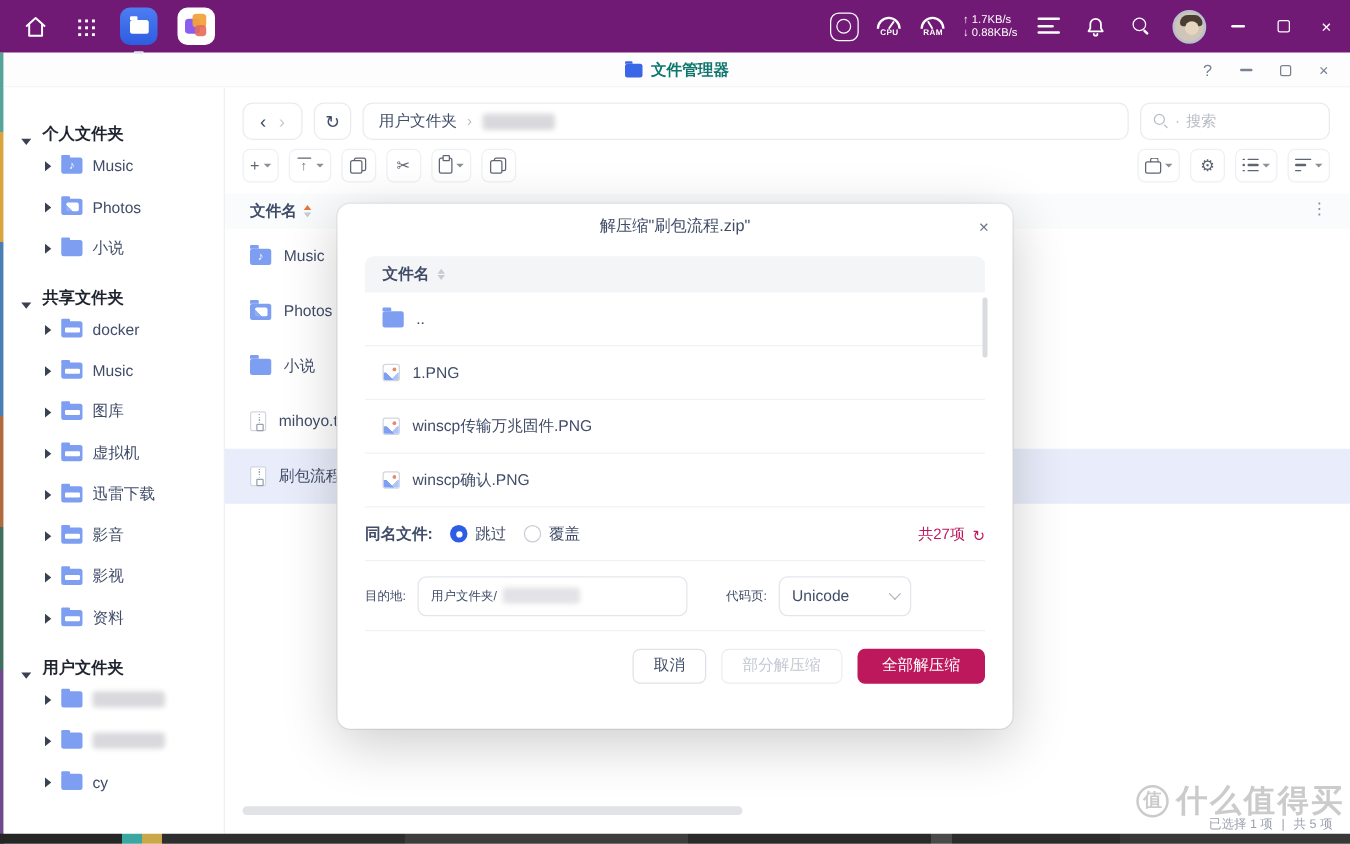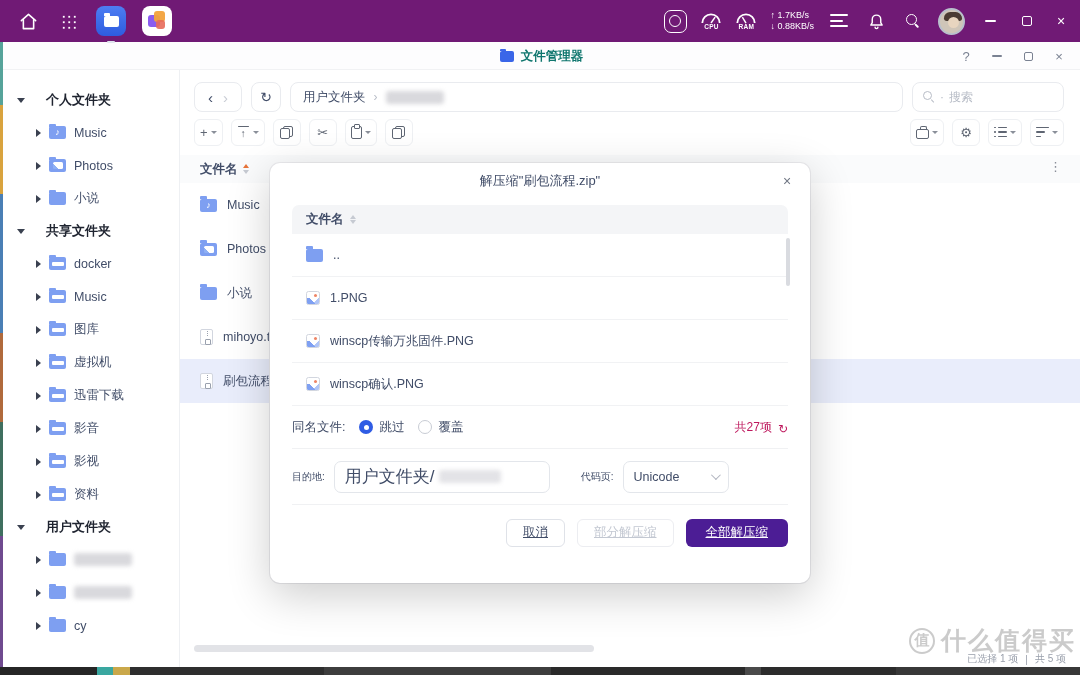--- a/index.html
+++ b/index.html
@@ -60,21 +60,21 @@
   .title-center .tfold::before { content:""; position:absolute; top:-2px; left:0; width:6px; height:2.5px; background:#3a66e8; border-radius:1px 1px 0 0; }
   .title-txt { font-size:12.5px; color:#0f766e; font-weight:700; }
   .title-ctrls { position:absolute; right:10px; top:0; height:28px; display:flex; align-items:center; gap:9px; color:#7a8292; }
   .title-ctrls > div { width:22px; height:22px; display:flex; align-items:center; justify-content:center; font-size:13px; }
   .tmin { width:10px; height:1.6px; background:#7a8292; border-radius:1px; }
   .trestore { width:9px; height:9px; border:1.4px solid #7a8292; border-radius:2px; position:relative; }
   .tclose { font-size:14px; }
 
   
   .sidebar { position:absolute; left:0; top:28px; width:177px; bottom:0; background:#fff; border-right:1px solid #eef0f3; overflow:hidden; padding-top:14px; }
-  .sec { height:32px; display:flex; align-items:center; gap:21px; padding-left:14px; }
+  .sec { height:32px; display:flex; align-items:flex-end; gap:9px; padding-left:14px; }
   .sec-label { font-size:13px; font-weight:700; color:#1f2430; }
   .si { height:33px; display:flex; align-items:center; gap:8px; padding-left:33px; }
   .si-label { font-size:12.5px; color:#414d68; }
   .tri-down { width:0; height:0; border-left:4px solid transparent; border-right:4px solid transparent; border-top:5px solid #3a4150; }
   .tri-right { width:0; height:0; border-top:4px solid transparent; border-bottom:4px solid transparent; border-left:5px solid #3a4150; }
   .blur-pill { width:58px; height:13px; border-radius:3px; background:#d9d9dd; filter:blur(2px); }
 
   
   .fi { position:relative; width:17px; height:13px; border-radius:2px; background:#7e9ff1; flex:none; }
   .fi::before { content:""; position:absolute; top:-2.5px; left:0; width:7px; height:3px; border-radius:1px 1px 0 0; background:#7e9ff1; }
@@ -154,38 +154,38 @@
   
   .dialog { position:absolute; left:270px; top:163px; width:540px; height:420px; background:#fff; border-radius:10px;
     box-shadow:0 12px 44px rgba(0,0,0,.20), 0 0 0 1px #ececef; z-index:4; }
   .dlg-title { height:36px; display:flex; align-items:center; justify-content:center; font-size:13px; color:#414d68; position:relative; }
   .dlg-close { position:absolute; right:12px; top:7px; width:22px; height:22px; display:flex; align-items:center; justify-content:center; color:#6f7683; font-size:14px; }
   .dlg-list { margin:6px 22px 0; position:relative; }
   .dl-head { height:29px; background:#f4f5f7; border-radius:7px 7px 0 0; display:flex; align-items:center; gap:6px; padding-left:14px; font-size:12.5px; font-weight:700; color:#414d68; }
   .dl-row { height:43px; display:flex; align-items:center; gap:10px; padding-left:14px; border-bottom:1px solid #f1f2f4; font-size:12.5px; color:#414d68; }
   .dlg-thumb { position:absolute; right:-2px; top:33px; width:4px; height:48px; border-radius:2px; background:#d9dbe0; }
   .dlg-opts { margin:0 22px; height:42px; display:flex; align-items:center; gap:14px; }
-  .opt-label { font-size:12.5px; color:#414d68; }
+  .opt-label { font-size:12.5px; color:#414d68;font-weight:bold; }
   .radio { display:flex; align-items:center; gap:6px; font-size:12.5px; color:#414d68; }
   .rdot { width:14px; height:14px; border-radius:50%; background:#2f5ce4; position:relative; }
   .rdot::after { content:""; position:absolute; left:4.5px; top:4.5px; width:5px; height:5px; border-radius:50%; background:#fff; }
   .rdot.off { background:#fff; border:1px solid #c8ccd4; }
   .opt-right { margin-left:auto; display:flex; align-items:flex-end; gap:6px; color:#be185d; font-size:12px; }
   .dlg-fields { margin:0 22px; border-top:1px solid #f0f1f3; height:56px; display:flex; align-items:center; gap:9px; }
   .fld-label { font-size:10px; color:#414d68; }
-  .dest-input { width:216px; height:32px; border:1px solid #e3e6eb; border-radius:7px; display:flex; align-items:center; padding:0 10px; gap:4px; font-size:17px; color:#414d68; }
+  .dest-input { width:216px; height:32px; border:1px solid #e3e6eb; border-radius:7px; display:flex; align-items:center; padding:0 10px; gap:4px; font-size:10px; color:#414d68; }
   .blur-seg { width:62px; height:13px; border-radius:3px; background:#e3e3e7; filter:blur(2px); }
   .cp-label { margin-left:22px; }
   .select { width:106px; height:32px; border:1px solid #e3e6eb; border-radius:7px; display:flex; align-items:center; justify-content:space-between; padding:0 10px; font-size:12.5px; color:#414d68; }
   .chev { width:7px; height:7px; border-right:1.5px solid #b0b4bf; border-bottom:1.5px solid #b0b4bf; transform:rotate(45deg) translateY(-2px); }
   .dlg-btns { margin:0 22px; border-top:1px solid #f0f1f3; height:56px; display:flex; align-items:center; justify-content:flex-end; gap:12px; }
-  .btn { height:28px; border-radius:6px; font-size:12.5px; display:flex; align-items:center; justify-content:center; padding:0 16px;text-decoration:underline; }
+  .btn { height:28px; border-radius:6px; font-size:12.5px; display:flex; align-items:center; justify-content:center; padding:0 16px; }
   .btn.ghost { border:1px solid #dfe2e8; color:#414d68; background:#fff; }
   .btn.disabled { border:1px solid #ecedf1; color:#c3c8d2; background:#fff; }
-  .btn.primary { background:#4c1d95; color:#fff; padding:0 20px; }
+  .btn.primary { background:#be185d; color:#fff; padding:0 20px; }
 </style>
 </head>
 <body>
 
 <div class="topbar">
   <div class="tb-left">
     <div class="tb-ic">
       <svg width="19" height="19" viewBox="0 0 24 24" fill="none" stroke="#fff" stroke-width="2" stroke-linecap="round" stroke-linejoin="round">
           <path d="M3 11 12 3l9 8"></path>
           <path d="M5.5 9.5V21h13V9.5"></path>

